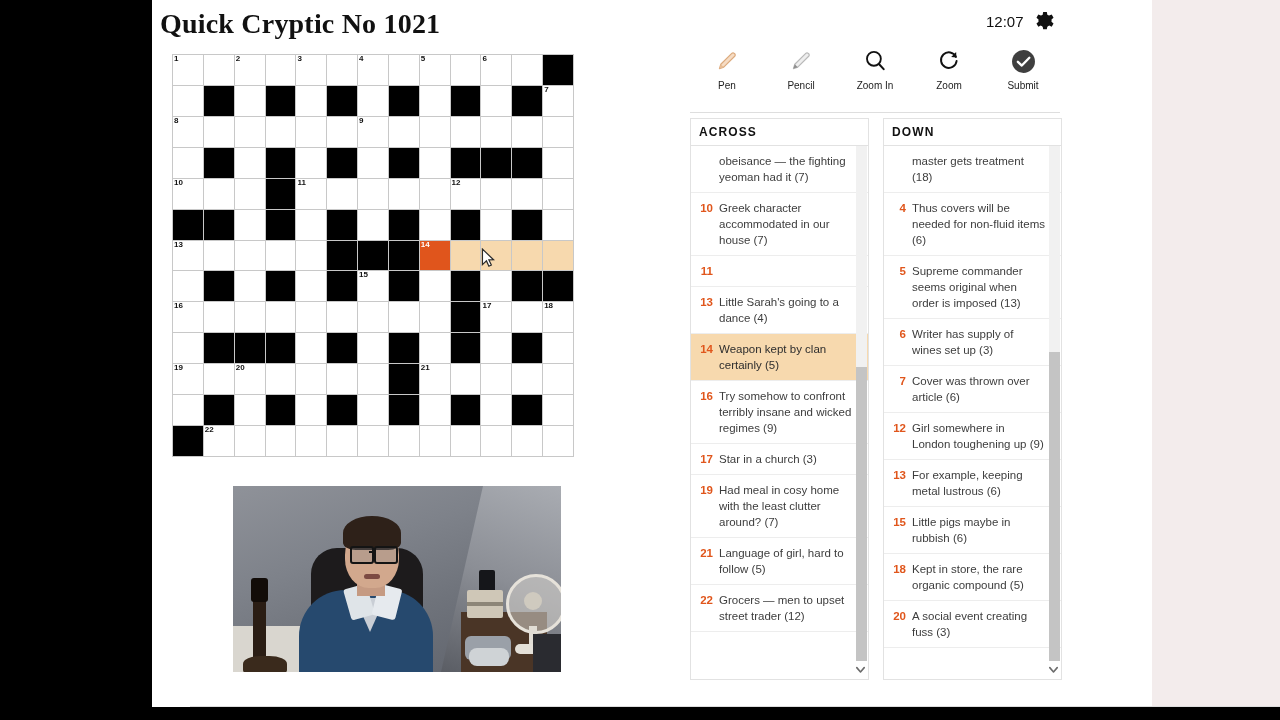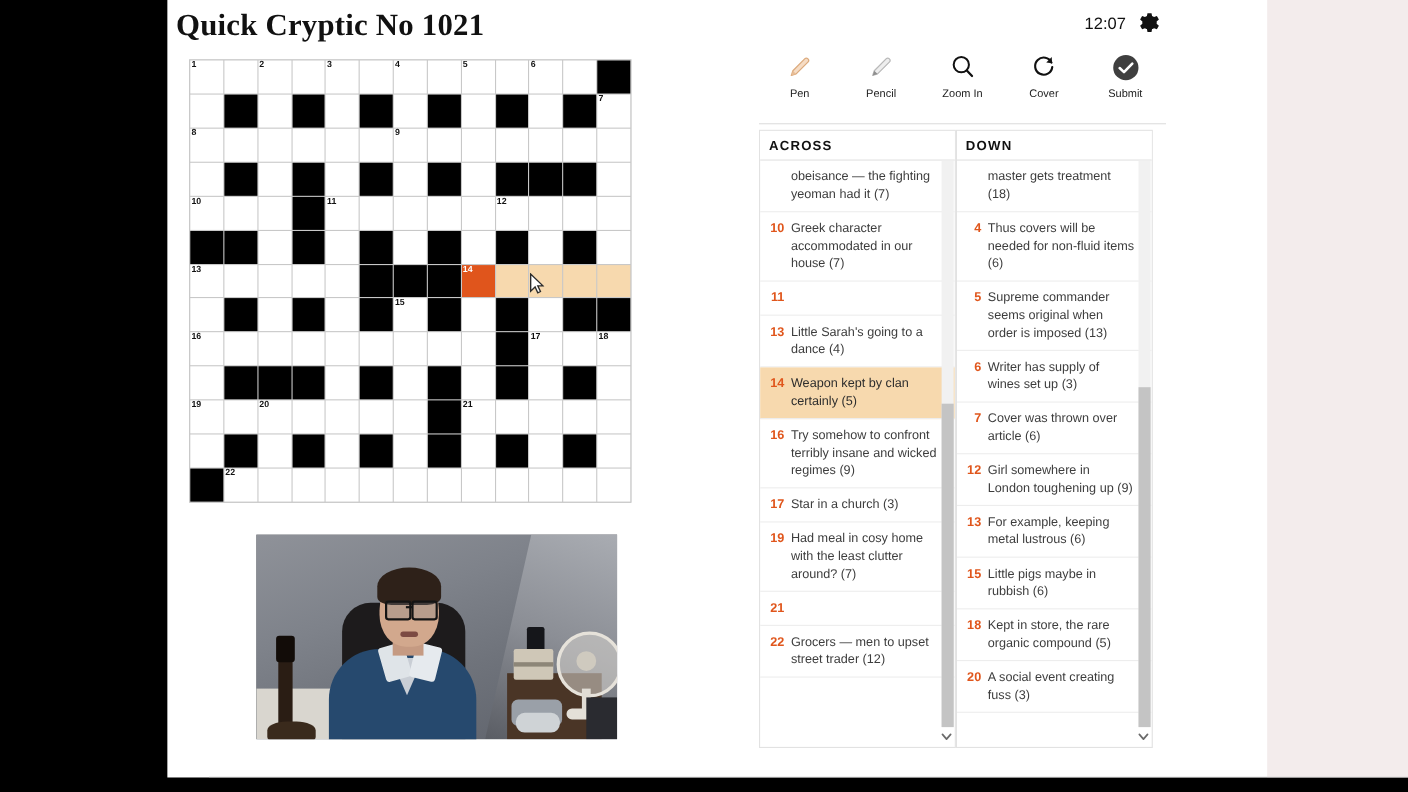--- a/index.html
+++ b/index.html
@@ -124,21 +124,21 @@
   .tool{flex:1;display:flex;flex-direction:column;align-items:center;justify-content:flex-start;}
   .tool-ico{height:32px;display:flex;align-items:center;justify-content:center;}
   .tool-lbl{font-size:10px;color:#222;margin-top:3px;}
   .tool-sep{
     position:absolute;left:690px;top:112px;width:370px;height:1px;background:#dedede;
   }
 
   
   .clue-cols{
     position:absolute;left:690px;top:118px;width:372px;height:562px;
-    display:flex;
+    display:flex;gap:14px;
   }
   .clue-col{
     position:relative;width:179px;height:562px;
     border:1px solid #e2e2e2;background:#fff;box-sizing:border-box;
   }
   .clue-head{
     height:26px;line-height:26px;padding-left:8px;
     font-size:12px;font-weight:bold;color:#111;letter-spacing:1.1px;
     border-bottom:1px solid #e2e2e2;background:#fff;
   }
@@ -466,21 +466,21 @@
       </div>
       <div class="tool-lbl">Zoom In</div>
     </div>
     <div class="tool">
       <div class="tool-ico">
         <svg viewBox="0 0 24 24" width="26" height="26">
           <path d="M18.4 8.2A7.2 7.2 0 1 0 19 12" fill="none" stroke="#111" stroke-width="1.8" stroke-linecap="round"></path>
           <path d="M18.6 3.6 L18.8 8.7 L14 8.2 Z" fill="#111"></path>
         </svg>
       </div>
-      <div class="tool-lbl">Cover</div>
+      <div class="tool-lbl">Zoom</div>
     </div>
     <div class="tool">
       <div class="tool-ico">
         <svg viewBox="0 0 24 24" width="27" height="27">
           <circle cx="12" cy="12" r="10.2" fill="#3f3f3f"></circle>
           <path d="M7 12.3 L10.5 15.6 L17.2 8.7" fill="none" stroke="#fff" stroke-width="2.1" stroke-linecap="round" stroke-linejoin="round"></path>
         </svg>
       </div>
       <div class="tool-lbl">Submit</div>
     </div>
@@ -518,20 +518,21 @@
           <div class="clue">
             <span class="cn">17</span>
             <span class="ct">Star in a church (3)</span>
           </div>
           <div class="clue">
             <span class="cn">19</span>
             <span class="ct">Had meal in cosy home with the least clutter around? (7)</span>
           </div>
           <div class="clue">
             <span class="cn">21</span>
+            <span class="ct">Language of girl, hard to follow (5)</span>
           </div>
           <div class="clue">
             <span class="cn">22</span>
             <span class="ct">Grocers — men to upset street trader (12)</span>
           </div>
         </div>
     <div class="sb">
       <div class="sb-thumb" id="sb-across" style="top: 43%; height: 57%;"></div>
     </div>
     <div class="sb-arrow">

